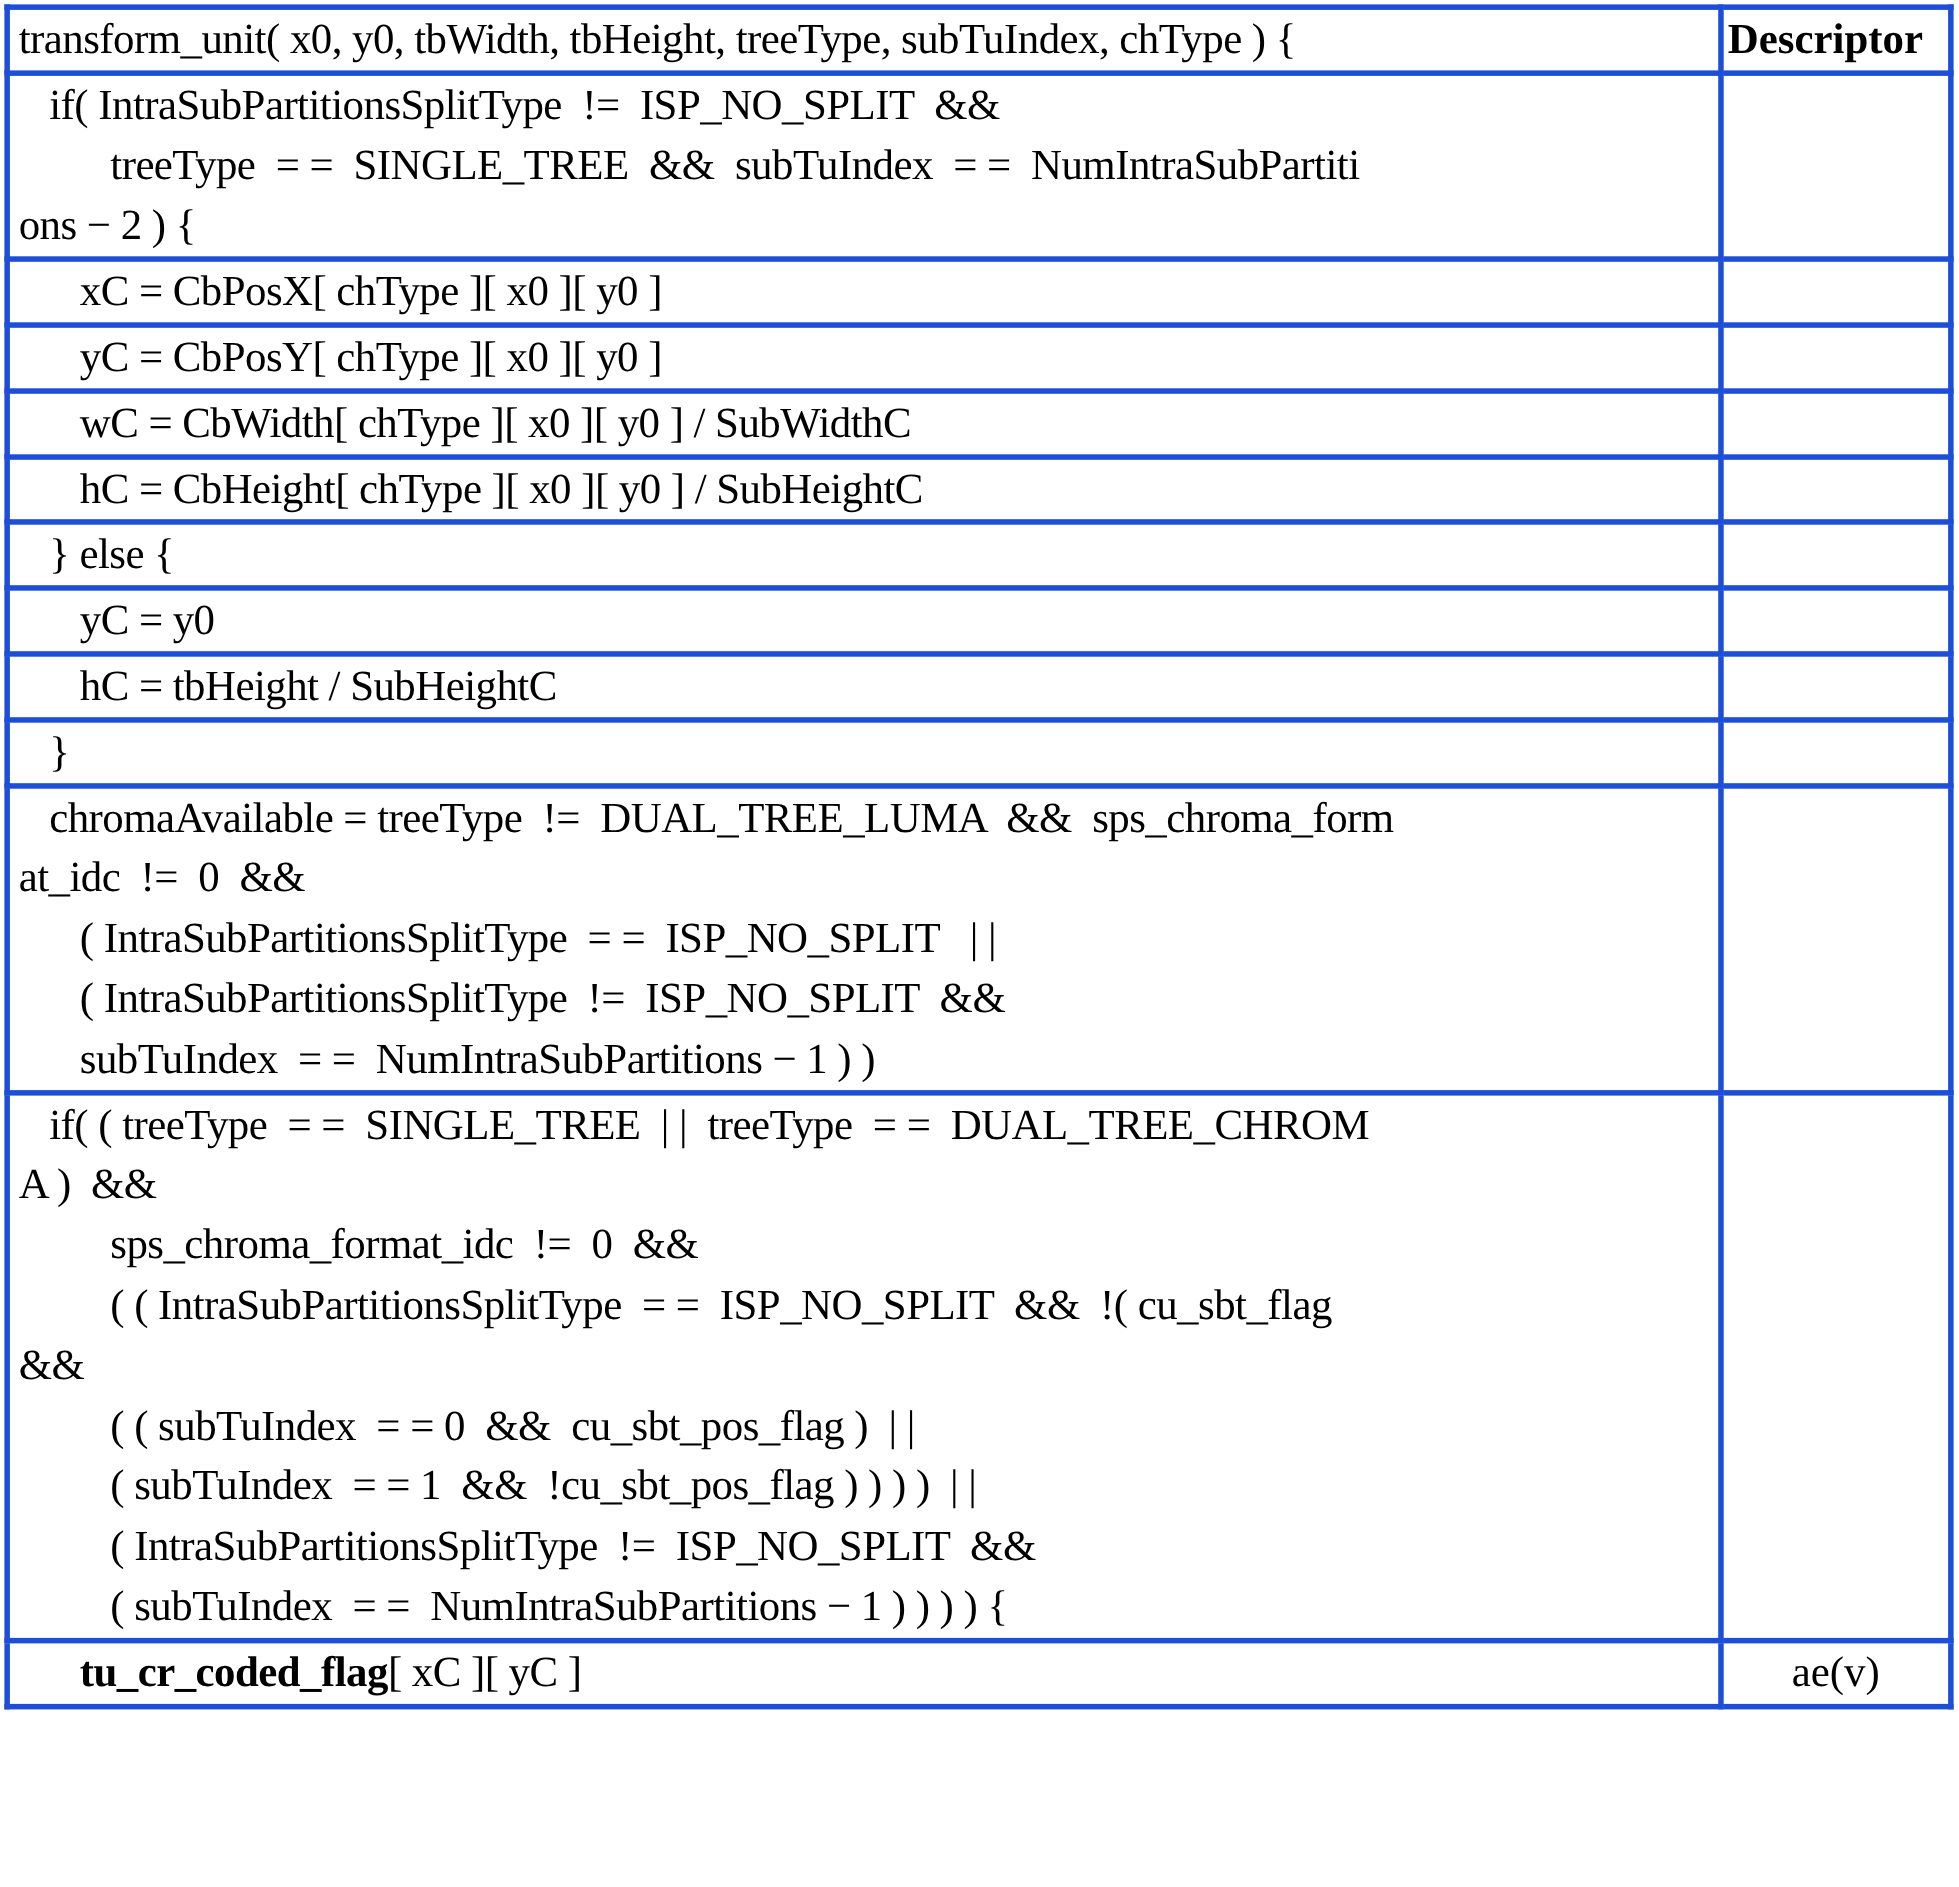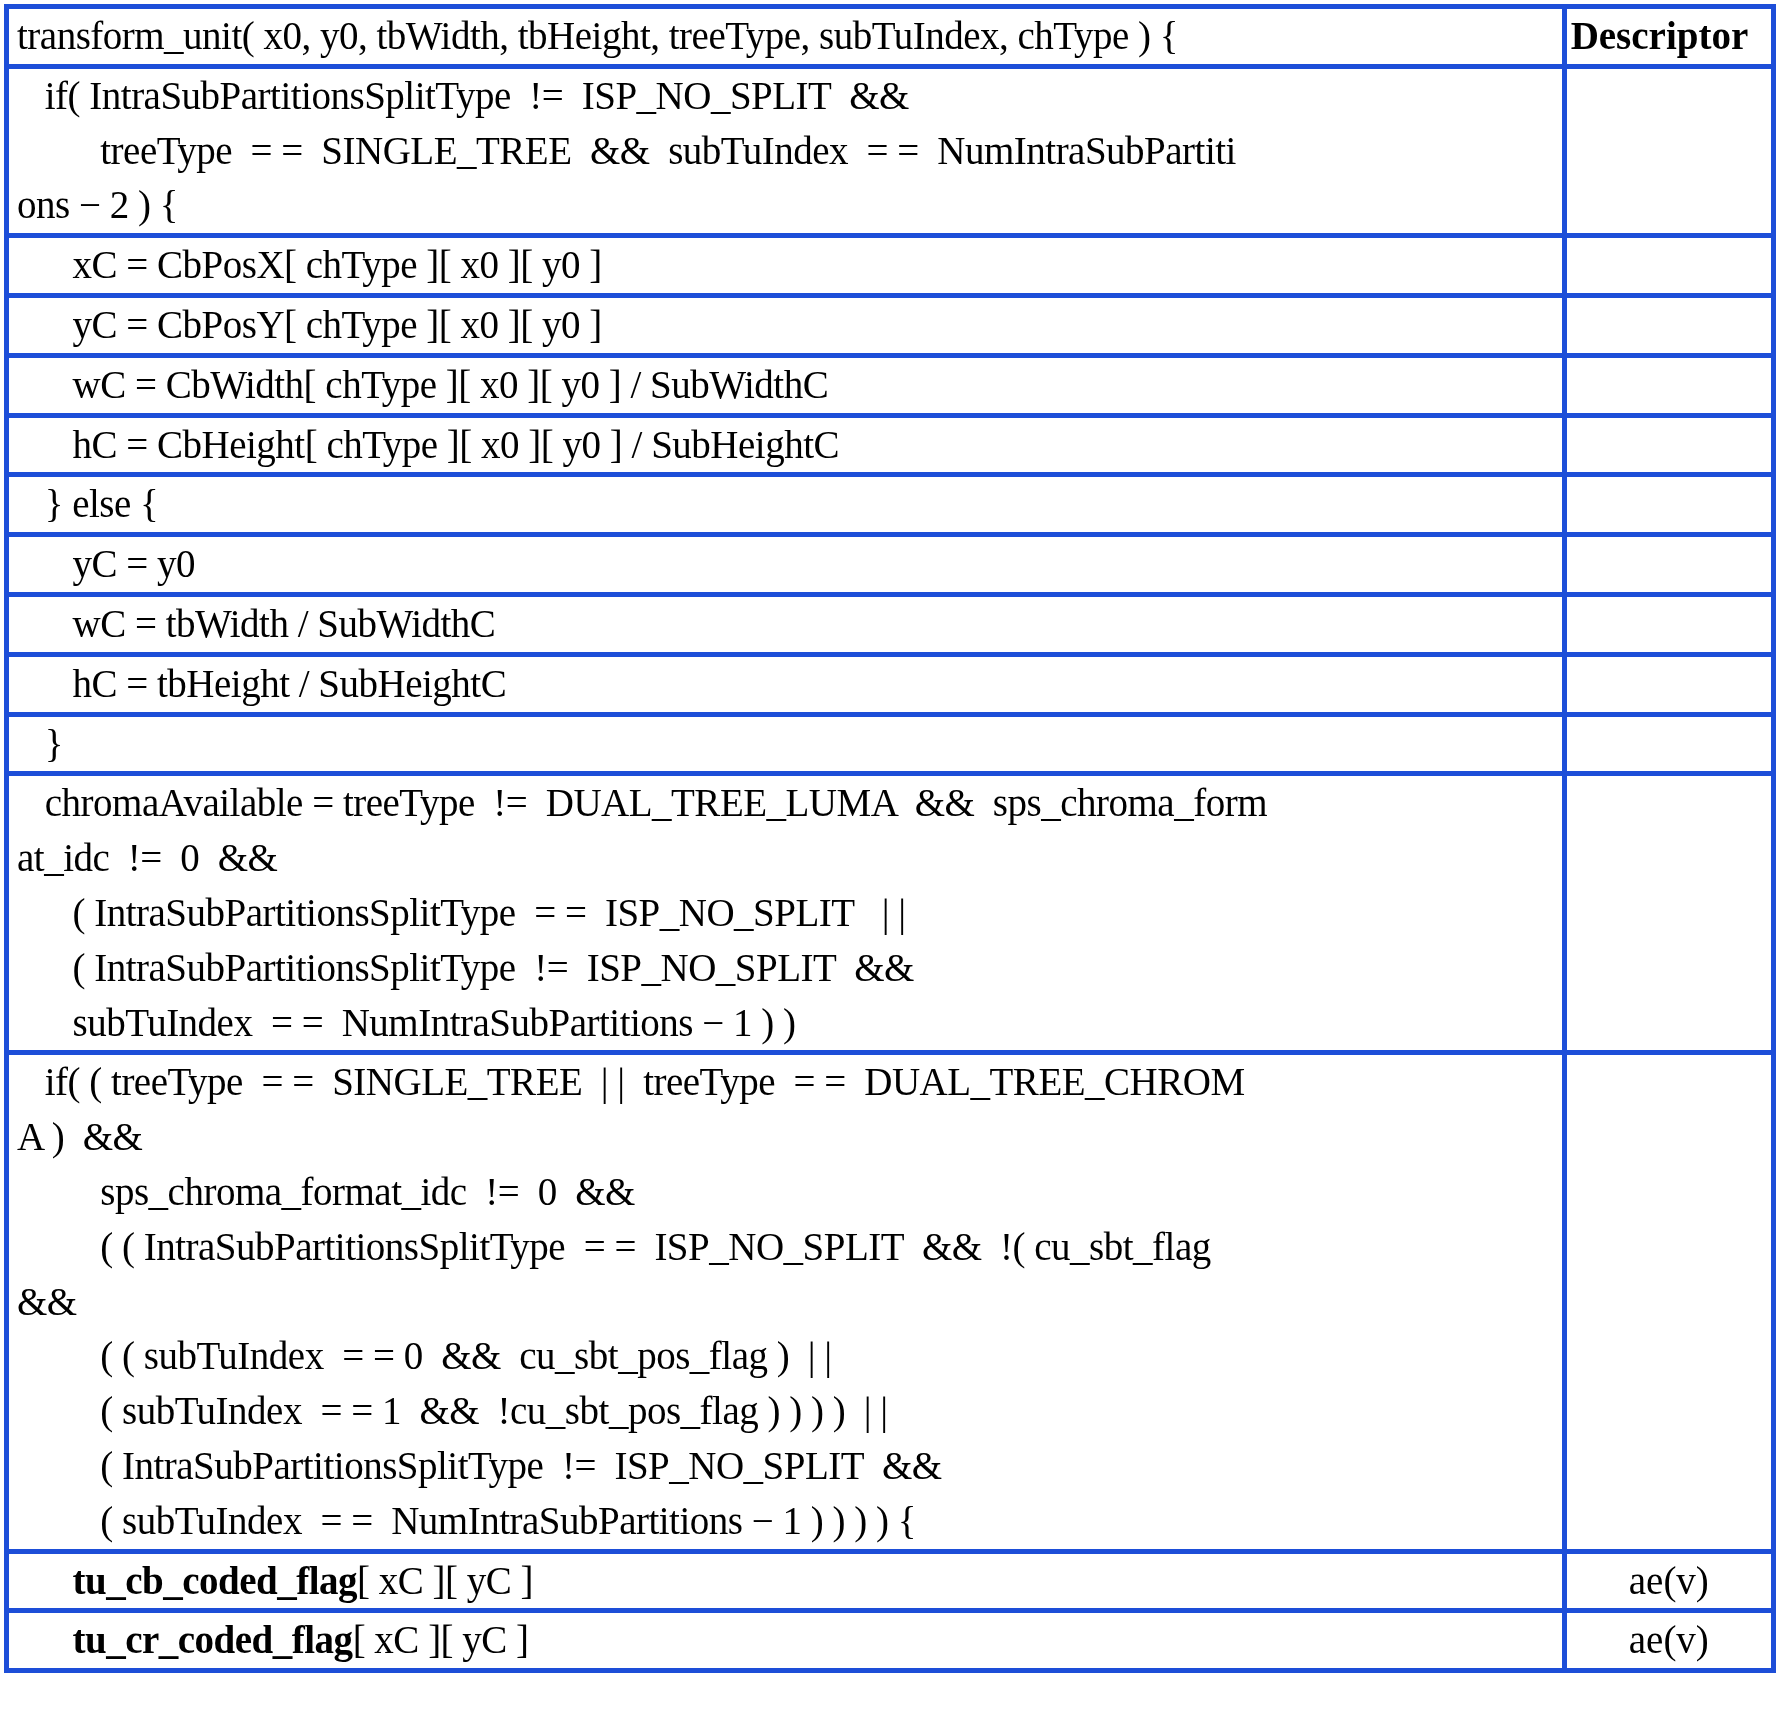--- a/index.html
+++ b/index.html
@@ -59,41 +59,33 @@
       </tr>
       <tr>
         <td class="code"><span class="line">   } else {</span></td>
         <td class="desc"></td>
       </tr>
       <tr>
         <td class="code"><span class="line">      yC = y0</span></td>
         <td class="desc"></td>
       </tr>
       <tr>
-        <td class="code"><span class="line">      wC = tbWidth / SubWidthC</span></td>
-        <td class="desc"></td>
-      </tr>
-      <tr>
         <td class="code"><span class="line">      hC = tbHeight / SubHeightC</span></td>
         <td class="desc"></td>
       </tr>
       <tr>
         <td class="code"><span class="line">   }</span></td>
         <td class="desc"></td>
       </tr>
       <tr>
         <td class="code"><span class="line">   chromaAvailable = treeType  !=  DUAL_TREE_LUMA  &amp;&amp;  sps_chroma_form</span><span class="line">at_idc  !=  0  &amp;&amp;</span><span class="line">      ( IntraSubPartitionsSplitType  = =  ISP_NO_SPLIT   | |</span><span class="line">      ( IntraSubPartitionsSplitType  !=  ISP_NO_SPLIT  &amp;&amp;</span><span class="line">      subTuIndex  = =  NumIntraSubPartitions − 1 ) )</span></td>
         <td class="desc"></td>
       </tr>
       <tr>
         <td class="code"><span class="line">   if( ( treeType  = =  SINGLE_TREE  | |  treeType  = =  DUAL_TREE_CHROM</span><span class="line">A )  &amp;&amp;</span><span class="line">         sps_chroma_format_idc  !=  0  &amp;&amp;</span><span class="line">         ( ( IntraSubPartitionsSplitType  = =  ISP_NO_SPLIT  &amp;&amp;  !( cu_sbt_flag</span><span class="line">&amp;&amp;</span><span class="line">         ( ( subTuIndex  = = 0  &amp;&amp;  cu_sbt_pos_flag )  | |</span><span class="line">         ( subTuIndex  = = 1  &amp;&amp;  !cu_sbt_pos_flag ) ) ) )  | |</span><span class="line">         ( IntraSubPartitionsSplitType  !=  ISP_NO_SPLIT  &amp;&amp;</span><span class="line">         ( subTuIndex  = =  NumIntraSubPartitions − 1 ) ) ) ) {</span></td>
         <td class="desc"></td>
       </tr>
       <tr>
-        <td class="code"><span class="line"><span>      </span><span class="bold">tu_cb_coded_flag</span><span>[ xC ][ yC ]</span></span></td>
-        <td class="desc">ae(v)</td>
-      </tr>
-      <tr>
         <td class="code"><span class="line"><span>      </span><span class="bold">tu_cr_coded_flag</span><span>[ xC ][ yC ]</span></span></td>
         <td class="desc">ae(v)</td>
       </tr>
     </tbody>
 </table>
 
 </body></html>

